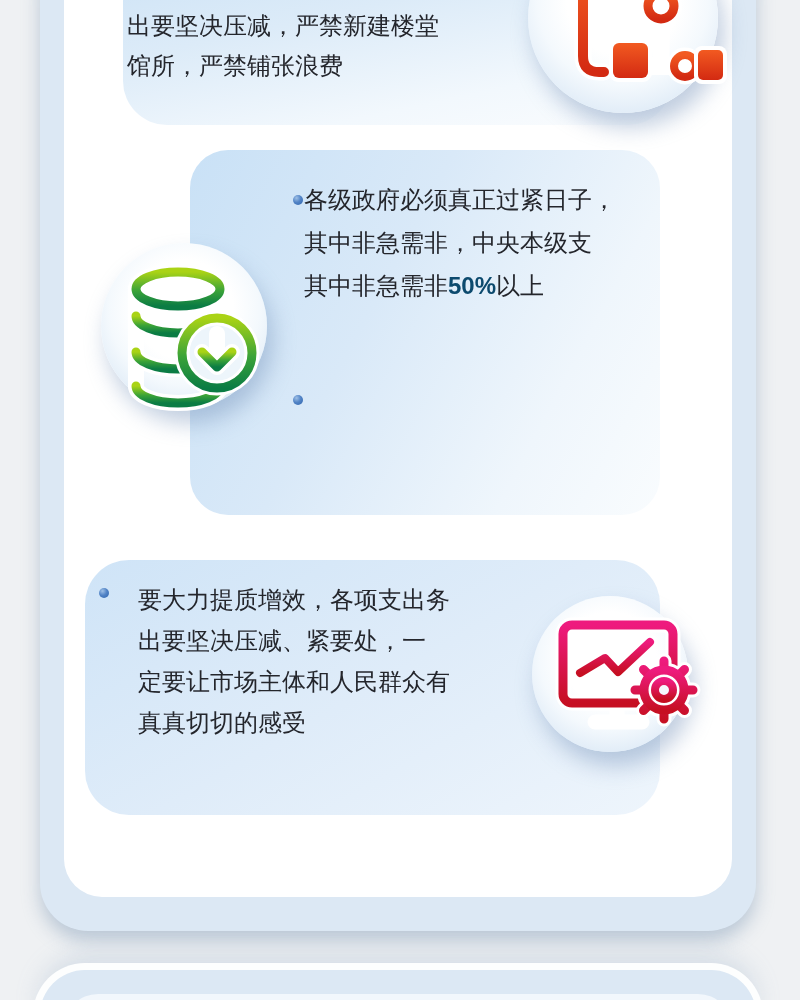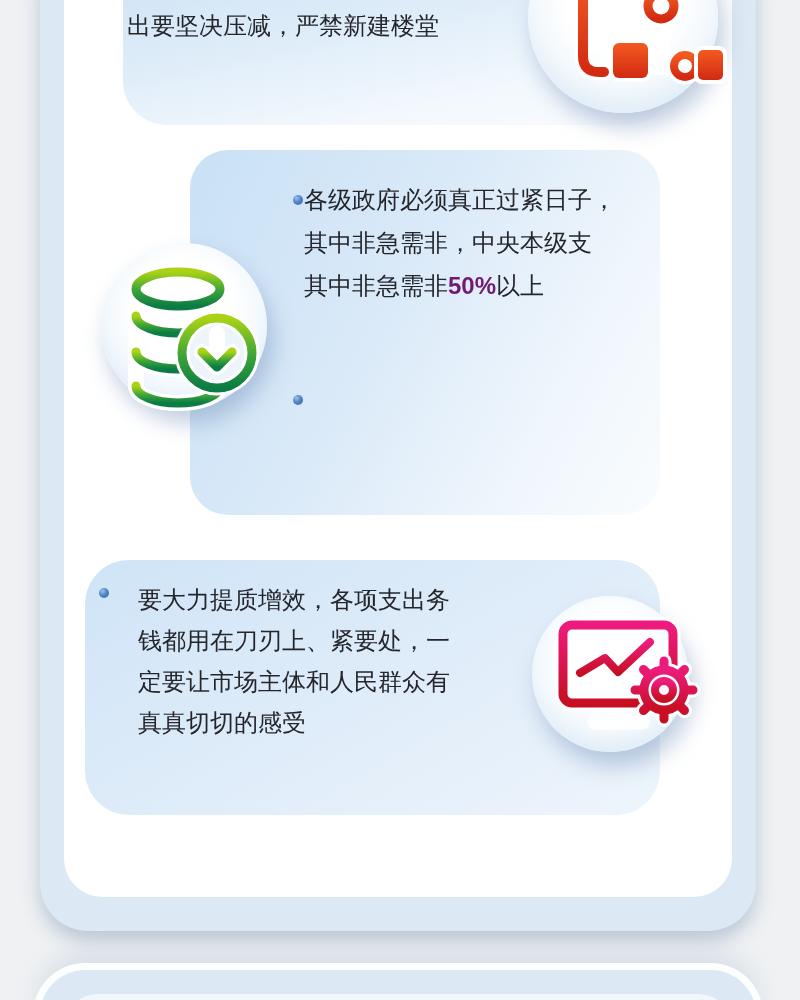--- a/index.html
+++ b/index.html
@@ -35,38 +35,39 @@
   .circle-green{left:101px;top:243px;width:166px;height:166px;}
   .circle-pink{left:532px;top:596px;width:156px;height:156px;}
   .icon-circle svg{position:absolute;overflow:visible;}
   
   .text-block{position:absolute;color:#24262c;font-size:24px;font-weight:500;}
   .text-top{left:127px;top:6px;line-height:40px;}
   .text-b1{left:304px;top:178px;line-height:43px;}
   .text-b2{left:318px;top:381px;line-height:43px;}
   .text-b3{left:138px;top:579px;line-height:41px;}
   .line{white-space:nowrap;}
-  .hl{color:#701a75;font-weight:700;}
+  .hl{color:#0c4a6e;font-weight:700;}
   .bullet-dot{position:absolute;width:10px;height:10px;border-radius:50%;
     background:radial-gradient(circle at 35% 30%,#9fc0e6 0%,#5284c6 45%,#2f64ad 100%);}
   .dot-b1{left:293px;top:195px;}
   .dot-b2{left:293px;top:395px;}
   .dot-b3{left:99px;top:588px;}
 </style>
 </head>
 <body>
 
 <div class="page">
 
   <div class="abs frame1"></div>
   <div class="abs white1"></div>
 
   <div class="panel panel-top"></div>
   <div class="text-block text-top">
     <div class="line">出要坚决压减，严禁新建楼堂</div>
+    <div class="line">馆所，严禁铺张浪费</div>
   </div>
   <div class="icon-circle circle-orange">
     <svg style="left:45px;top:63px;" width="150" height="125" viewBox="0 0 150 125">
       <defs>
         <linearGradient id="og" x1="0" y1="0" x2="0" y2="1">
           <stop offset="0" stop-color="#f25a21"></stop>
             <stop offset="1" stop-color="#d32a12"></stop>
         </linearGradient>
       </defs>
       <g stroke="#ffffff" fill="none" stroke-linecap="round" stroke-linejoin="round">
@@ -133,21 +134,21 @@
     <div class="line">各级政府必须真正过紧日子，</div>
     <div class="line">其中非急需非，中央本级支</div>
     <div class="line"><span>其中非急需非</span><span class="hl">50%</span><span>以上</span></div>
   </div>
   <div class="bullet-dot dot-b2"></div>
 
   <div class="panel panel-bottom"></div>
   <div class="bullet-dot dot-b3"></div>
   <div class="text-block text-b3">
     <div class="line">要大力提质增效，各项支出务</div>
-    <div class="line">钱都用在刀刃上、紧要处，一</div>
+    <div class="line">出要坚决压减、紧要处，一</div>
     <div class="line">定要让市场主体和人民群众有</div>
     <div class="line">真真切切的感受</div>
   </div>
   <div class="icon-circle circle-pink">
     <svg style="left:3px;top:18px;" width="160" height="125" viewBox="0 0 160 125">
       <defs>
         <linearGradient id="pg" x1="0" y1="0" x2="0" y2="1">
           <stop offset="0" stop-color="#ee1b7e"></stop>
             <stop offset="1" stop-color="#c60f22"></stop>
         </linearGradient>

